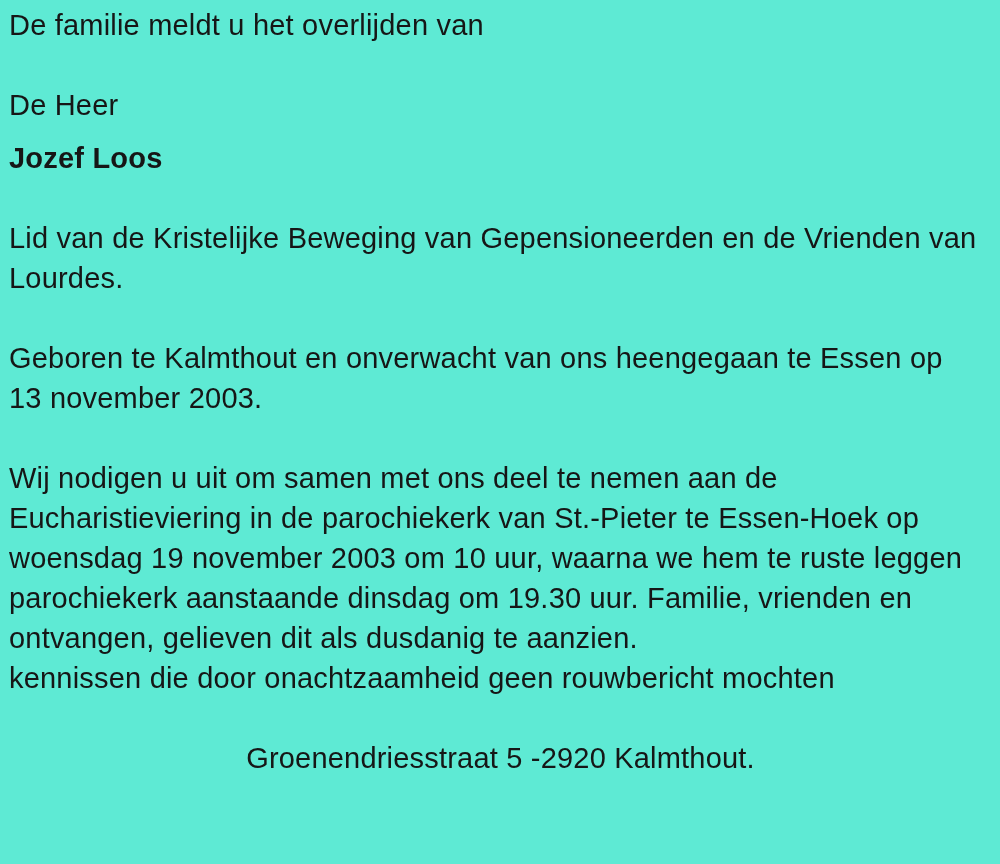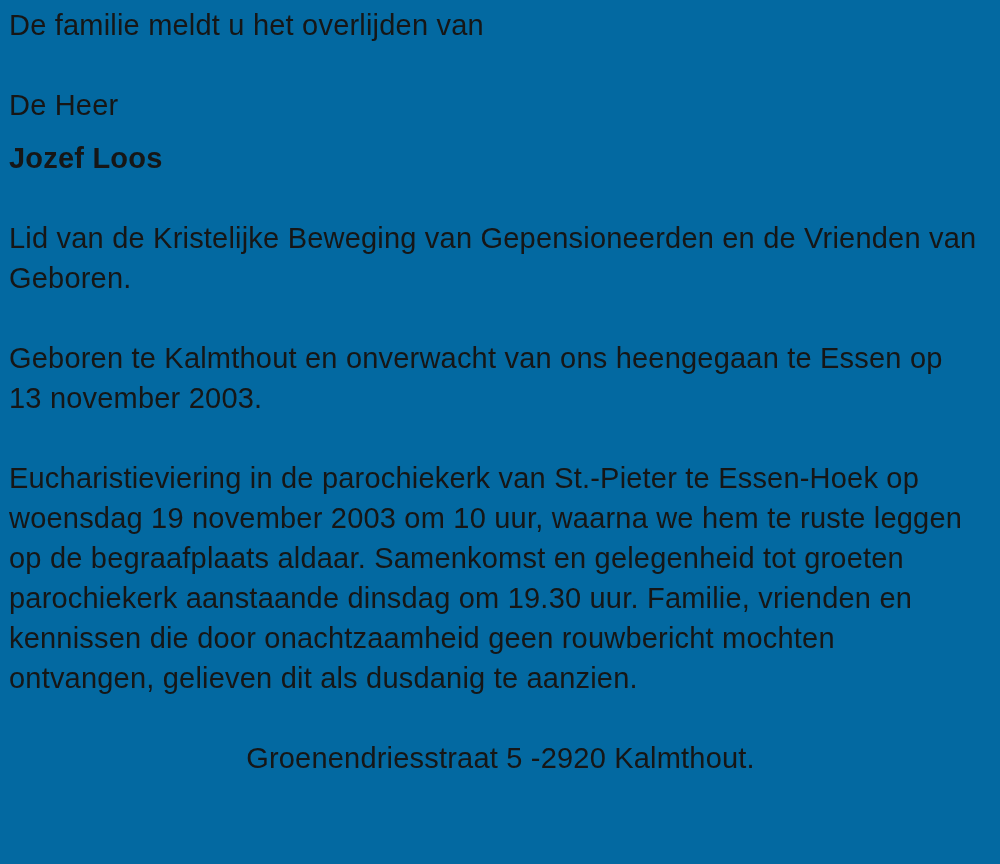--- a/index.html
+++ b/index.html
@@ -10,21 +10,21 @@
   body {
     width: 1000px;
     height: 864px;
     overflow: hidden;
   }
   .page {
     box-sizing: border-box;
     width: 1000px;
     height: 864px;
     padding: 5px 8px 0 9px;
-    background: #0369a1;
+    background: #5eead4;
     font-family: "Liberation Sans", sans-serif;
     font-size: 29px;
     line-height: 40px;
     color: #161616;
     font-weight: 400;
     letter-spacing: 0.2px;
   }
   .para {
     margin: 0 0 40px 0;
   }
@@ -54,34 +54,34 @@
   <div class="para tight">
     <div class="line">De Heer</div>
   </div>
 
   <div class="para">
     <div class="line name-line">Jozef Loos</div>
   </div>
 
   <div class="para">
     <div class="line">Lid van de Kristelijke Beweging van Gepensioneerden en de Vrienden van</div>
-    <div class="line">Geboren.</div>
+    <div class="line">Lourdes.</div>
   </div>
 
   <div class="para">
     <div class="line">Geboren te Kalmthout en onverwacht van ons heengegaan te Essen op</div>
     <div class="line">13 november 2003.</div>
   </div>
 
   <div class="para">
+    <div class="line">Wij nodigen u uit om samen met ons deel te nemen aan de</div>
     <div class="line">Eucharistieviering in de parochiekerk van St.-Pieter te Essen-Hoek op</div>
     <div class="line">woensdag 19 november 2003 om 10 uur, waarna we hem te ruste leggen</div>
-    <div class="line">op de begraafplaats aldaar. Samenkomst en gelegenheid tot groeten</div>
     <div class="line">parochiekerk aanstaande dinsdag om 19.30 uur. Familie, vrienden en</div>
+    <div class="line">ontvangen, gelieven dit als dusdanig te aanzien.</div>
     <div class="line">kennissen die door onachtzaamheid geen rouwbericht mochten</div>
-    <div class="line">ontvangen, gelieven dit als dusdanig te aanzien.</div>
   </div>
 
   <div class="para last">
     <div class="line">Groenendriesstraat 5 -2920 Kalmthout.</div>
   </div>
 
 </div>
 
 </body></html>

